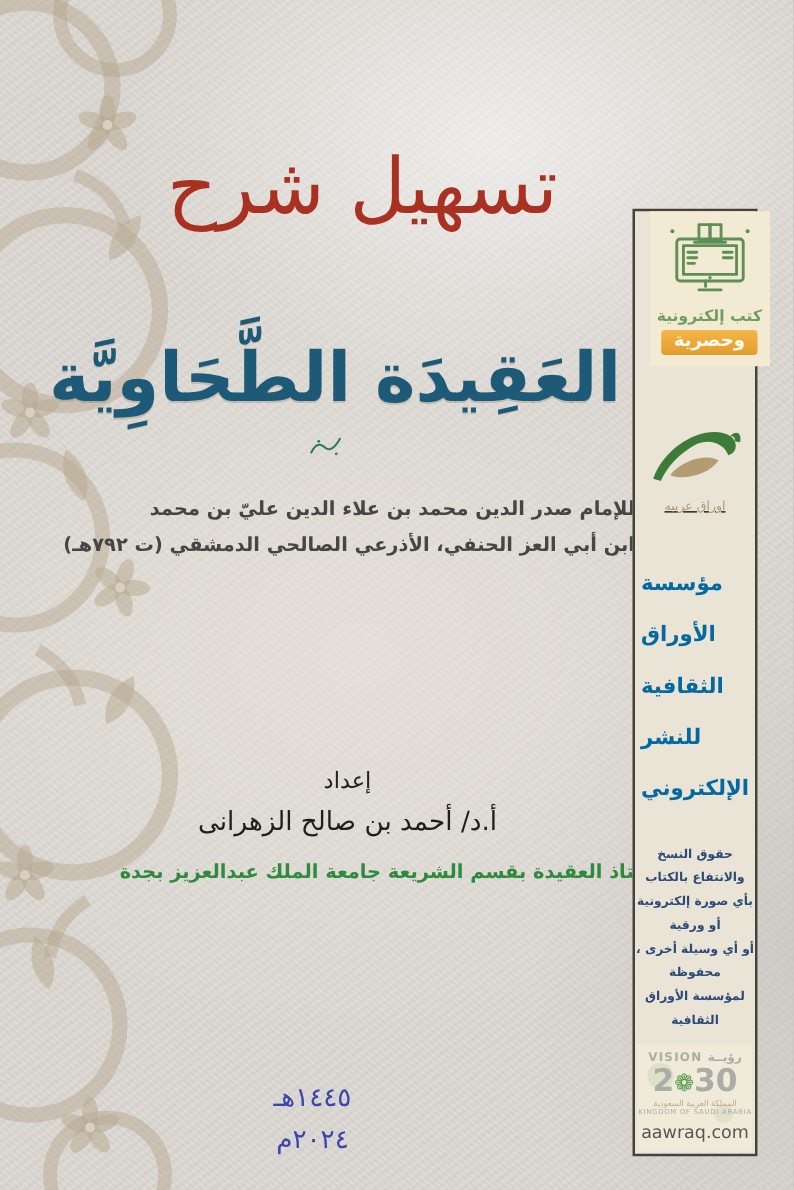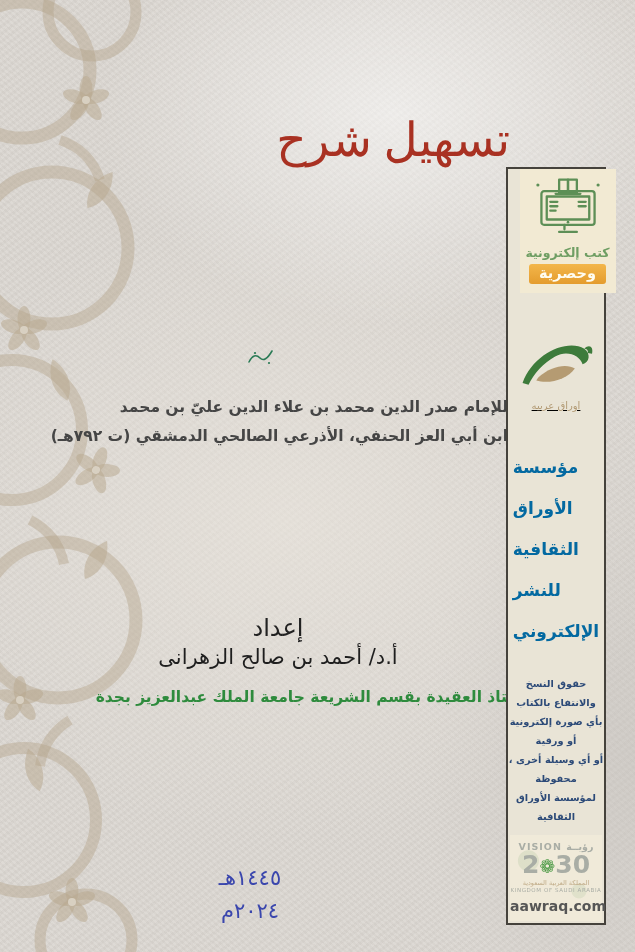--- a/index.html
+++ b/index.html
@@ -10,41 +10,41 @@
     background-image:
       radial-gradient(ellipse 420px 300px at 62% 12%, rgba(255,255,255,.55), rgba(255,255,255,0) 70%),
       radial-gradient(ellipse 500px 420px at 45% 55%, rgba(236,231,223,.6), rgba(236,231,223,0) 75%),
       radial-gradient(ellipse 300px 500px at 100% 80%, rgba(196,192,187,.5), rgba(196,192,187,0) 70%),
       repeating-linear-gradient(41deg, rgba(255,255,255,.05) 0 2px, rgba(140,132,120,.04) 2px 4px),
       repeating-linear-gradient(-37deg, rgba(255,255,255,.05) 0 3px, rgba(120,115,105,.035) 3px 6px);
   }
   .ornament{position:absolute;left:0;top:0;}
   
   .series-title{
-    position:absolute;left:70px;top:112px;width:440px;
-    font-size:47px;color:#a93122;direction:rtl;line-height:1.2;font-family:Liberation Serif, serif;
+    position:absolute;left:70px;top:112px;width:440px;text-align:center;
+    font-size:62px;color:#a93122;direction:rtl;line-height:1.2;
   }
   .main-title{
     position:absolute;left:28px;top:222px;width:480px;height:160px;
     display:flex;align-items:center;justify-content:center;
     font-size:55px;font-weight:bold;color:#1c5a78;direction:rtl;white-space:nowrap;
     text-shadow:0 1px 0 rgba(122,100,70,.25);
   }
   .flourish{position:absolute;left:246px;top:349px;}
   .author-block{
     position:absolute;left:48px;top:393px;width:460px;text-align:right;direction:rtl;
     font-size:15.5px;font-weight:bold;color:#454545;line-height:1.85;
   }
   .tagline-block{
     position:absolute;left:48px;top:474px;width:460px;text-align:center;direction:rtl;
     font-size:18.5px;font-weight:bold;color:#c4672c;line-height:1.95;
   }
   .prepared-label{
     position:absolute;left:48px;top:614px;width:460px;text-align:center;direction:rtl;
-    font-size:24px;color:#222;
+    font-size:18px;color:#222;
   }
   .editor-name{
     position:absolute;left:48px;top:645px;width:460px;text-align:center;direction:rtl;
     font-size:21px;color:#1e1e1e;
   }
   .editor-title{
     position:absolute;left:28px;top:688px;width:500px;text-align:right;direction:rtl;
     font-size:15.5px;font-weight:bold;color:#2e8b3d;
   }
   .year-block{
@@ -80,21 +80,21 @@
     background:#f0ead9;
     background-image:radial-gradient(circle 14px at 20% 30%, rgba(167,193,150,.25) 0 10px, transparent 11px),
                      radial-gradient(circle 10px at 75% 65%, rgba(167,193,150,.22) 0 7px, transparent 8px);
   }
   .vision-line1{font-size:9.5px;color:#a9ada5;letter-spacing:1px;font-weight:bold;}
   .vision-line1 .ar{letter-spacing:0;}
   .vision-year{font-size:25px;font-weight:bold;color:#a9ada5;line-height:1.05;}
   .vision-emblem{color:#4e9b47;font-size:19px;}
   .country-ar{font-size:6.5px;color:#c0ab87;direction:rtl;margin-top:1px;}
   .country-en{font-size:5.5px;color:#a9ada5;letter-spacing:.6px;}
-  .website{font-size:14px;font-weight:bold;color:#565656;margin-top:5px;}
+  .website{font-size:14px;font-weight:normal;color:#565656;margin-top:5px;}
 </style>
 </head>
 <body>
 
 <div class="cover">
 
   <svg class="ornament" width="150" height="952" viewBox="0 0 150 952" aria-hidden="true">
     <defs>
       <g id="flower">
         <ellipse rx="6.5" ry="13" cy="-11"></ellipse>
@@ -126,20 +126,21 @@
       <use href="#flower" x="72" y="902"></use>
       <use href="#tulip" x="100" y="190" transform="rotate(35 100 190)"></use>
       <use href="#tulip" x="60" y="380" transform="rotate(-20 60 380)"></use>
       <use href="#tulip" x="96" y="560" transform="rotate(30 96 560)"></use>
       <use href="#tulip" x="34" y="770" transform="rotate(-15 34 770)"></use>
     </g>
   </svg>
 
   <div class="series-title">تسهيل شرح</div>
 
+  <div class="main-title">العَقِيدَة الطَّحَاوِيَّة</div>
 
   <svg class="flourish" width="30" height="18" viewBox="0 0 30 18" aria-hidden="true">
     <path d="M3,13 q5,-10 11,-4 q5,5 12,-7" fill="none" stroke="#2a7a55" stroke-width="1.6" stroke-linecap="round"></path>
     <circle cx="9" cy="4" r="1.1" fill="#2a7a55"></circle>
       <circle cx="23" cy="14" r="1.1" fill="#2a7a55"></circle>
   </svg>
 
   <div class="author-block">
     <div>للإمام صدر الدين محمد بن علاء الدين عليّ بن محمد</div>
     <div>ابن أبي العز الحنفي، الأذرعي الصالحي الدمشقي (ت ٧٩٢هـ)</div>

